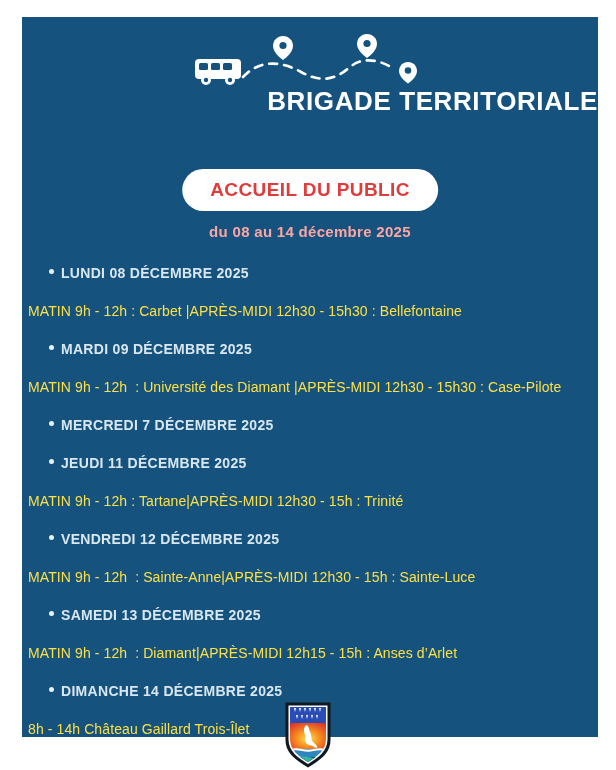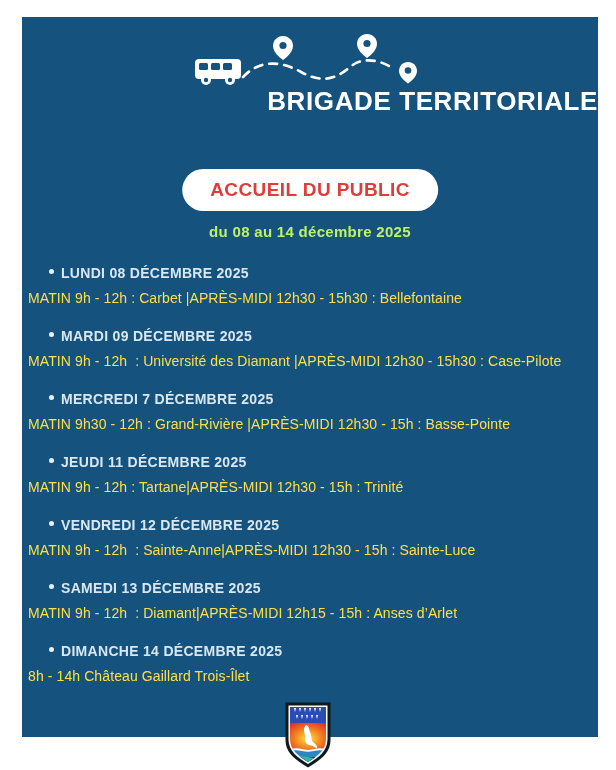--- a/index.html
+++ b/index.html
@@ -23,28 +23,28 @@
   
   .badge{
     position:absolute;top:152px;left:50%;transform:translateX(-50%);
     background:#ffffff;border-radius:26px;padding:10px 28px;
     color:#E03C3C;font-weight:800;font-size:19px;letter-spacing:0.4px;
     white-space:nowrap;
   }
   
   .subtitle{
     position:absolute;top:206px;left:0;width:100%;text-align:center;
-    color:#bef264;font-size:15px;font-weight:600;letter-spacing:0.3px;
+    color:#fca5a5;font-size:15px;font-weight:600;letter-spacing:0.3px;
   }
   
   .schedule{
     position:absolute;top:246px;left:6px;right:6px;
     display:flex;flex-direction:column;gap:18px;
   }
-  .item{display:flex;flex-direction:column;gap:5px;}
+  .item{display:flex;flex-direction:column;gap:18px;}
   .day-row{position:relative;padding-left:33px;}
   .bullet{
     position:absolute;left:21px;top:6px;width:5px;height:5px;border-radius:50%;
     background:#e8f1f8;
   }
   .day{
     color:#D9E7F1;font-size:14px;font-weight:700;letter-spacing:0.3px;
     line-height:20px;
   }
   .detail{
@@ -105,21 +105,20 @@
       <div class="detail">MATIN 9h - 12h : Carbet |APRÈS-MIDI 12h30 - 15h30 : Bellefontaine</div>
     </div>
 
     <div class="item">
       <div class="day-row"><span class="bullet"></span><span class="day">MARDI 09 DÉCEMBRE 2025</span></div>
       <div class="detail">MATIN 9h - 12h  : Université des Diamant |APRÈS-MIDI 12h30 - 15h30 : Case-Pilote</div>
     </div>
 
     <div class="item">
       <div class="day-row"><span class="bullet"></span><span class="day">MERCREDI 7 DÉCEMBRE 2025</span></div>
-      <div class="detail">MATIN 9h30 - 12h : Grand-Rivière |APRÈS-MIDI 12h30 - 15h : Basse-Pointe</div>
     </div>
 
     <div class="item">
       <div class="day-row"><span class="bullet"></span><span class="day">JEUDI 11 DÉCEMBRE 2025</span></div>
       <div class="detail">MATIN 9h - 12h : Tartane|APRÈS-MIDI 12h30 - 15h : Trinité</div>
     </div>
 
     <div class="item">
       <div class="day-row"><span class="bullet"></span><span class="day">VENDREDI 12 DÉCEMBRE 2025</span></div>
       <div class="detail">MATIN 9h - 12h  : Sainte-Anne|APRÈS-MIDI 12h30 - 15h : Sainte-Luce</div>

